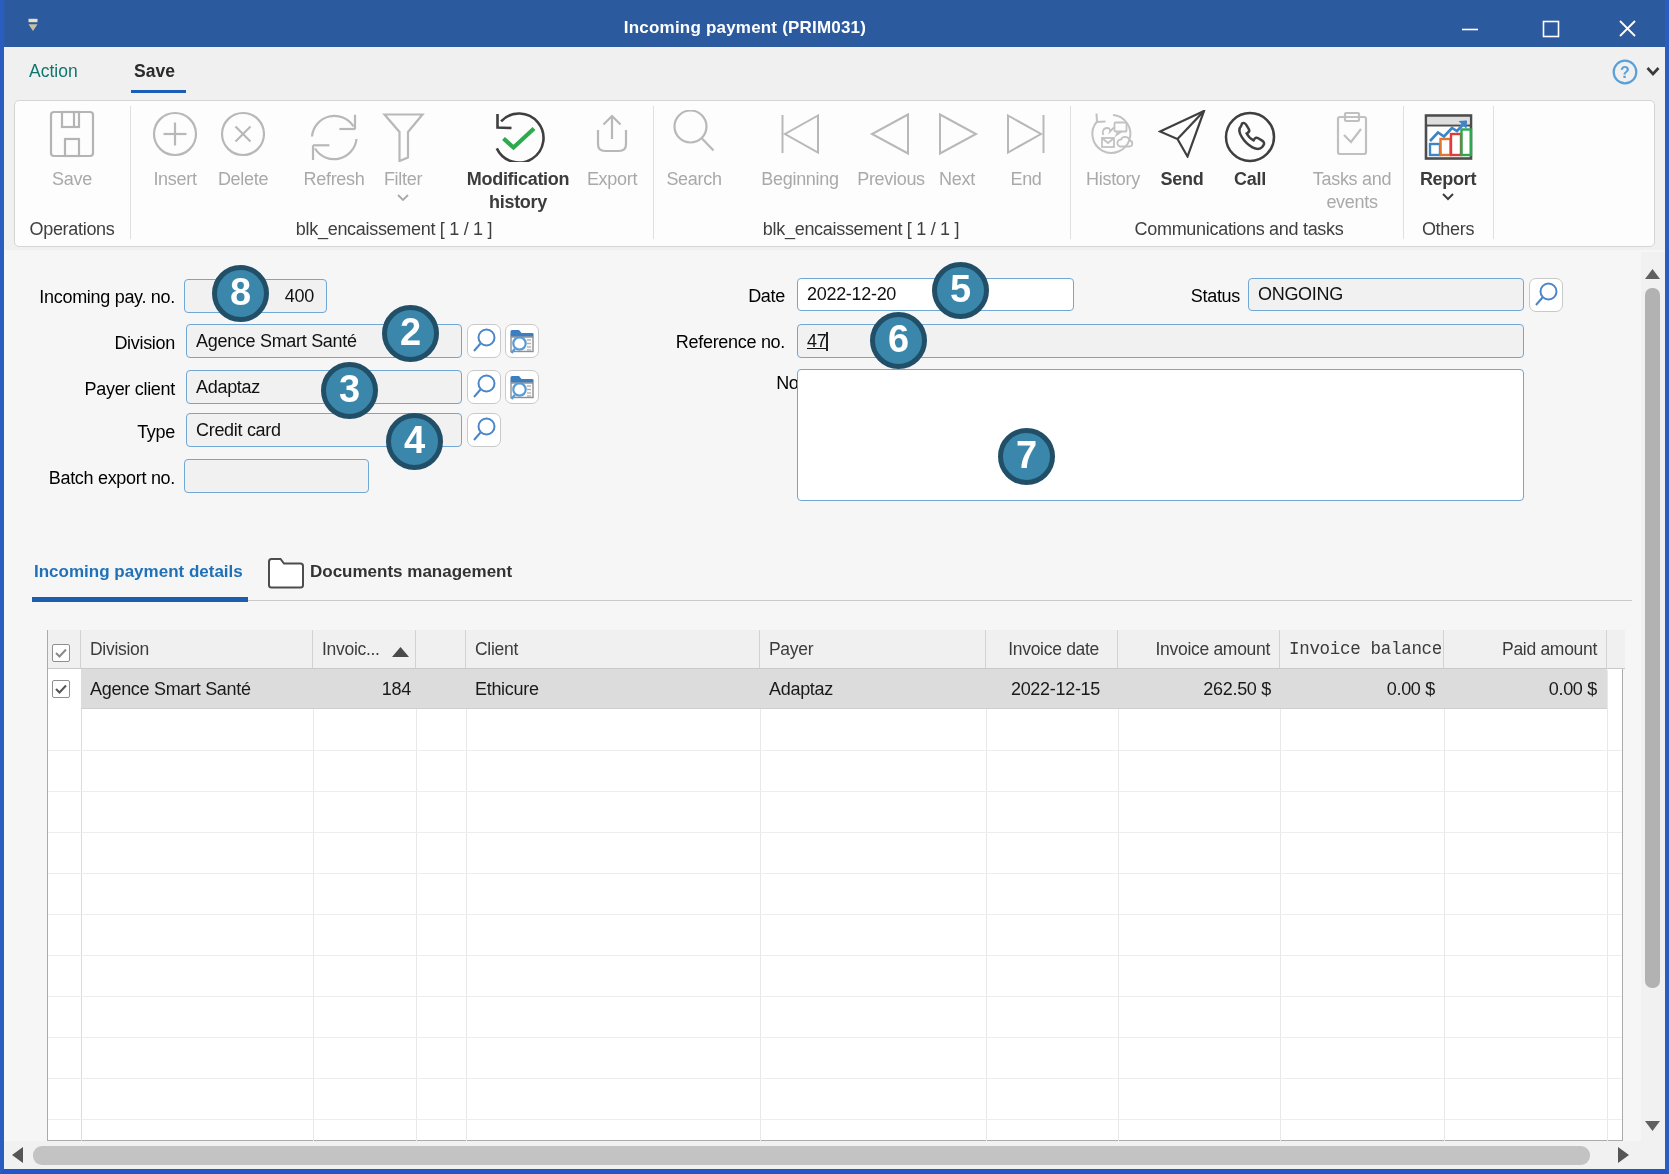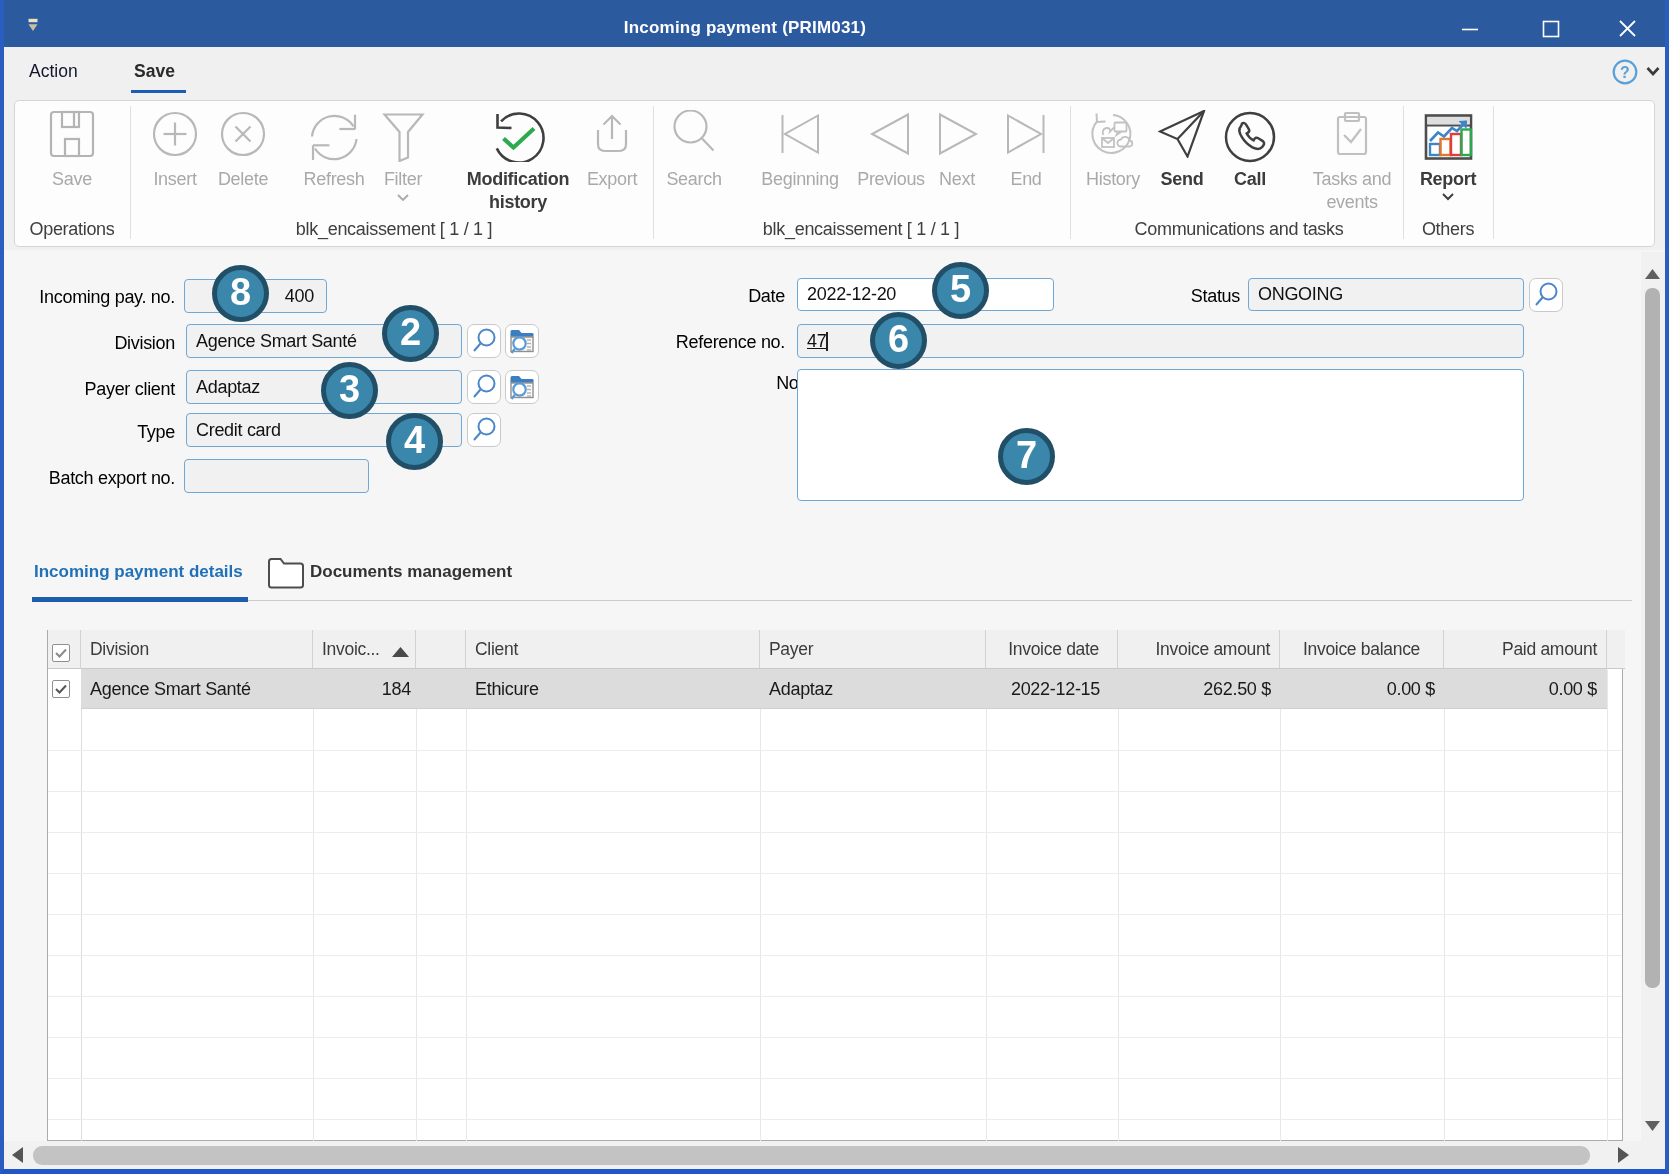--- a/index.html
+++ b/index.html
@@ -8,21 +8,21 @@
     position:relative;
     font-family:"Liberation Sans", sans-serif;
     background:#f6f6f6;
     overflow:hidden;
   }
   .winborder { position:absolute; left:0; top:0; width:1669px; height:1174px;
     border-left:4px solid #2a5dc0; border-right:4px solid #2a5dc0; border-bottom:5px solid #2056c8; border-top:none; pointer-events:none; z-index:50; }
   .titlebar { position:absolute; left:0; top:0; width:1669px; height:47px; background:#2b5a9f; }
   .title { position:absolute; left:0; top:0; width:1490px; height:47px; line-height:56px;
     text-align:center; color:#fff; font-size:17px; font-weight:bold; letter-spacing:0.2px;}
-  .menu-action { position:absolute; left:29px; top:61px; font-size:17.5px; color:#0f172a;text-align:right; }
+  .menu-action { position:absolute; left:29px; top:61px; font-size:17.5px; color:#0f766e;text-align:right; }
   .menu-home { position:absolute; left:134px; top:61px; font-size:17.5px; color:#2b2b2b; font-weight:bold; }
   .menu-underline { position:absolute; left:131px; top:90px; width:55px; height:3px; background:#1b5cb4; }
   .ribbonpanel { position:absolute; left:14px; top:100px; width:1641px; height:147px; background:#fdfdfd;
     border:1px solid #d5d5d5; border-radius:5px; }
   .rsep { position:absolute; top:106px; height:133px; width:1px; background:#e0e0e0; }
   .ricon { position:absolute; top:110px; width:48px; height:48px; }
   .rlabel { position:absolute; top:168px; font-size:18px; color:#a9a9a9; text-align:center; line-height:23px; width:150px; letter-spacing:-0.3px; }
   .rlabel.on { color:#3c3c3c; }
   .rgl { position:absolute; top:219px; font-size:18px; color:#3f3f3f; text-align:center; width:300px; letter-spacing:-0.3px; }
   .flabel { position:absolute; font-size:18px; color:#000000; text-align:right; letter-spacing:-0.3px; }
@@ -228,21 +228,21 @@
   <div class="flabel" style="left:600px; top:286px; width:185px;">Date</div>
   <div class="flabel" style="left:1100px; top:286px; width:140px;">Status</div>
   <div class="flabel" style="left:600px; top:332px; width:185px;">Reference no.</div>
   <div class="flabel" style="left:628px; top:373px; width:185px;">Note</div>
 
   <div class="ffield" style="left:184px; top:279px; width:143px; height:34px; text-align:right; padding-right:12px;">400</div>
   <div class="ffield" style="left:186px; top:324px; width:276px; height:34px;">Agence Smart Santé</div>
   <div class="ffield" style="left:186px; top:370px; width:276px; height:34px;">Adaptaz</div>
   <div class="ffield" style="left:186px; top:413px; width:276px; height:34px;">Credit card</div>
   <div class="ffield" style="left:184px; top:459px; width:185px; height:34px;"></div>
-  <div class="ffield white" style="left:797px; top:278px; width:257px; height:33px; line-height:30px;">2022-12-20</div>
+  <div class="ffield white" style="left:797px; top:278px; width:277px; height:33px; line-height:30px;">2022-12-20</div>
   <div class="ffield" style="left:1248px; top:278px; width:276px; height:33px; line-height:30px;">ONGOING</div>
   <div class="ffield" style="left:797px; top:324px; width:727px; height:34px;text-decoration:underline;">47<span style="display:inline-block;width:1.5px;height:19px;background:#222;vertical-align:-4px;"></span></div>
   <div class="ffield white" style="left:797px; top:369px; width:727px; height:132px;"></div>
 
   <div class="fbtn" style="left:467px; top:324px;">
     <svg width="32" height="32" viewBox="0 0 32 32" fill="none" stroke="#4a86c8" stroke-width="2">
       <circle cx="18.5" cy="12.5" r="8"></circle>
       <line x1="12.5" y1="18.5" x2="6" y2="26"></line>
     </svg>
   </div>
@@ -330,21 +330,21 @@
   <div class="rowline" style="top:1119px"></div>
 
   <div class="gh" style="left:48px; width:33px;"></div>
   <div class="gh" style="left:81px; width:232px;">Division</div>
   <div class="gh" style="left:313px; width:103px;">Invoic...</div>
   <div class="gh" style="left:416px; width:50px;"></div>
   <div class="gh" style="left:466px; width:294px;">Client</div>
   <div class="gh" style="left:760px; width:226px;">Payer</div>
   <div class="gh" style="left:986px; width:132px; text-align:right; padding-right:18px;">Invoice date</div>
   <div class="gh" style="left:1118px; width:162px; text-align:right;">Invoice amount</div>
-  <div class="gh" style="left:1280px; width:164px; text-align:center;">Invoice balance</div>
+  <div class="gh" style="left:1280px; width:164px; text-align:right;font-family:Liberation Mono, monospace;">Invoice balance</div>
   <div class="gh" style="left:1444px; width:163px; text-align:right;">Paid amount</div>
   <div class="gh" style="left:1607px; width:15px; border-right:none;"></div>
   <svg style="position:absolute;left:392px;top:647px;z-index:5" width="17" height="10" viewBox="0 0 17 10">
     <path d="M8.5 0 L17 10 L0 10 Z" fill="#4a4a4a"></path>
   </svg>
 
   <div class="gc" style="left:81px; width:232px;">Agence Smart Santé</div>
   <div class="gc" style="left:313px; width:103px; text-align:right; padding-right:5px;">184</div>
   <div class="gc" style="left:416px; width:50px;"></div>
   <div class="gc" style="left:466px; width:294px;">Ethicure</div>

